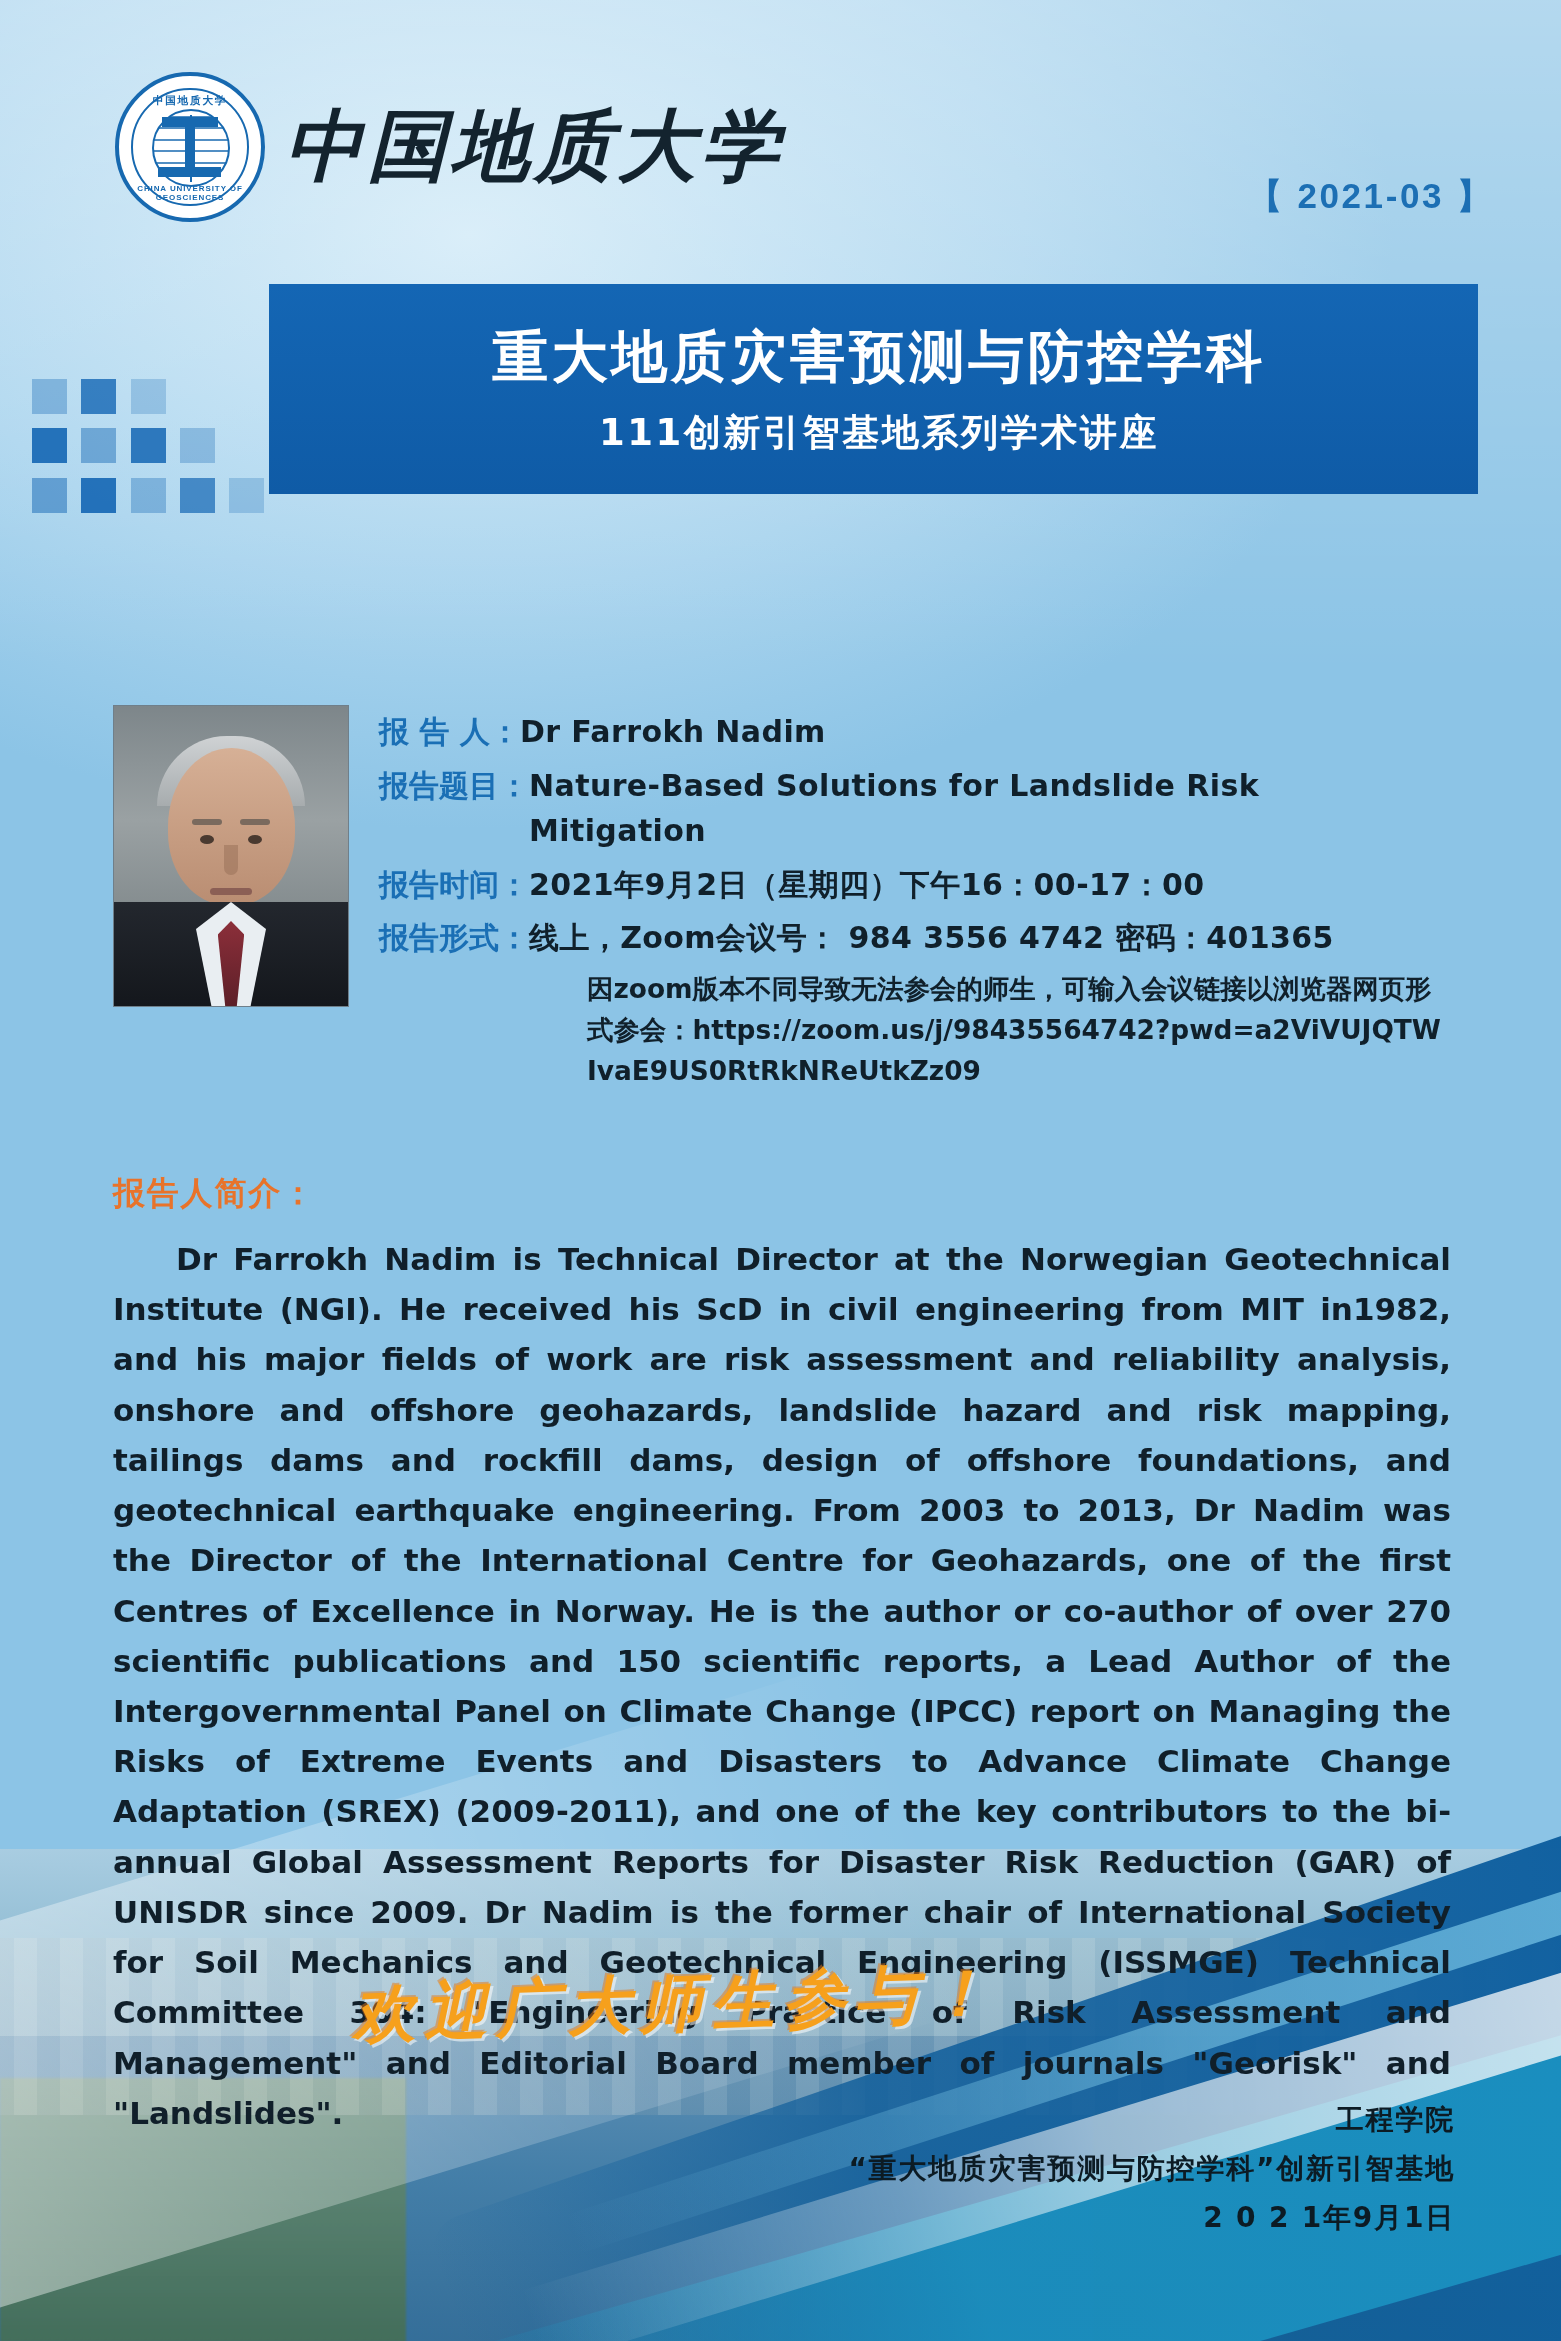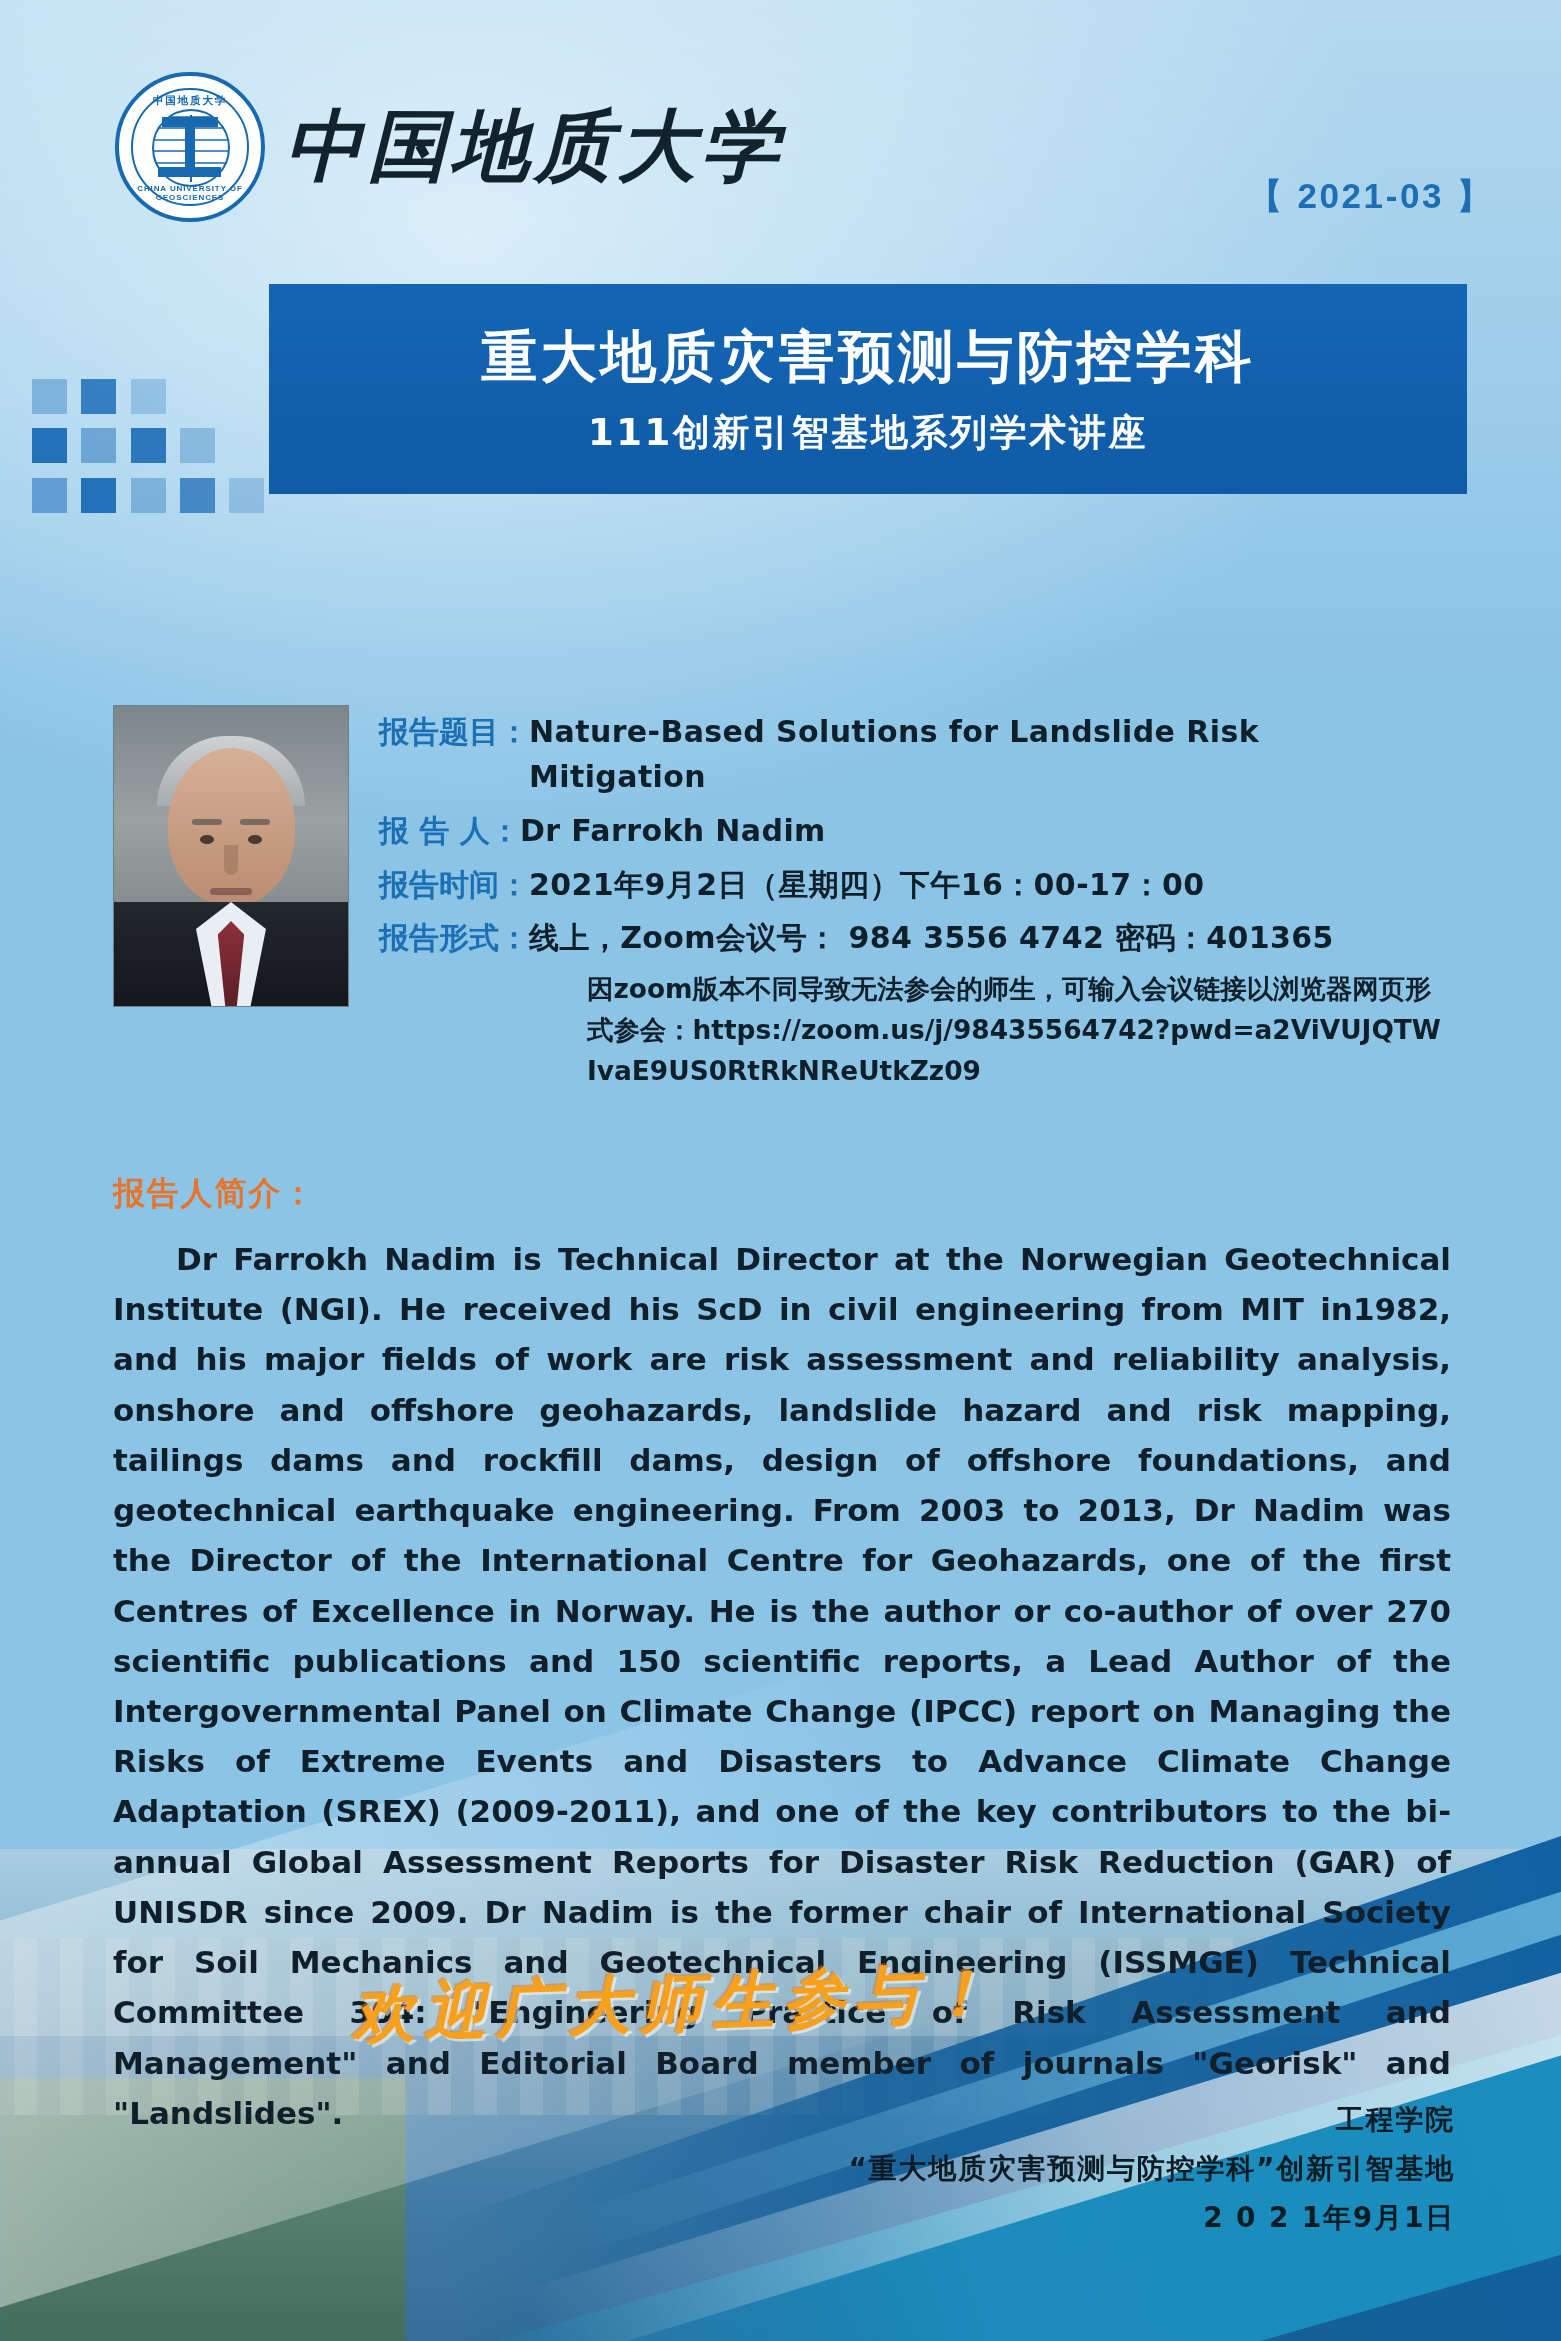--- a/index.html
+++ b/index.html
@@ -206,20 +206,21 @@
   .title-band {
     position: absolute;
     left: 269px; top: 284px;
     width: 1198px; height: 210px;
     background: linear-gradient(180deg, #1466b4 0%, #0f5ba6 100%);
     display: flex;
     flex-direction: column;
     align-items: center;
     justify-content: center;
     gap: 12.3px;
+    padding-left: 11px;
   }
   .title-main {
     color: #ffffff;
     font-size: 56px;
     font-weight: bold;
     letter-spacing: 3.5px;
     font-family: "DejaVu Sans", "Liberation Sans", sans-serif;
   }
   .title-sub {
     color: #ffffff;
@@ -473,26 +474,26 @@
     <span class="eye r"></span>
     <span class="nose"></span>
     <span class="mouth"></span>
     <span class="suit"></span>
     <span class="shirt"></span>
     <span class="tie"></span>
   </div>
 
   <div class="info">
     <div class="info-row">
+      <span class="info-label">报 告 人：</span>
+      <span class="info-value">Dr Farrokh Nadim</span>
+    </div>
+    <div class="info-row">
       <span class="info-label">报告题目：</span>
       <span class="info-value">Nature-Based Solutions for Landslide Risk Mitigation</span>
-    </div>
-    <div class="info-row">
-      <span class="info-label">报 告 人：</span>
-      <span class="info-value">Dr Farrokh Nadim</span>
     </div>
     <div class="info-row">
       <span class="info-label">报告时间：</span>
       <span class="info-value">2021年9月2日（星期四）下午16：00-17：00</span>
     </div>
     <div class="info-row">
       <span class="info-label">报告形式：</span>
       <span class="info-value">线上，Zoom会议号： 984 3556 4742  密码：401365</span>
     </div>
     <div class="zoom-note">因zoom版本不同导致无法参会的师生，可输入会议链接以浏览器网页形式参会：https://zoom.us/j/98435564742?pwd=a2ViVUJQTWIvaE9US0RtRkNReUtkZz09</div>

